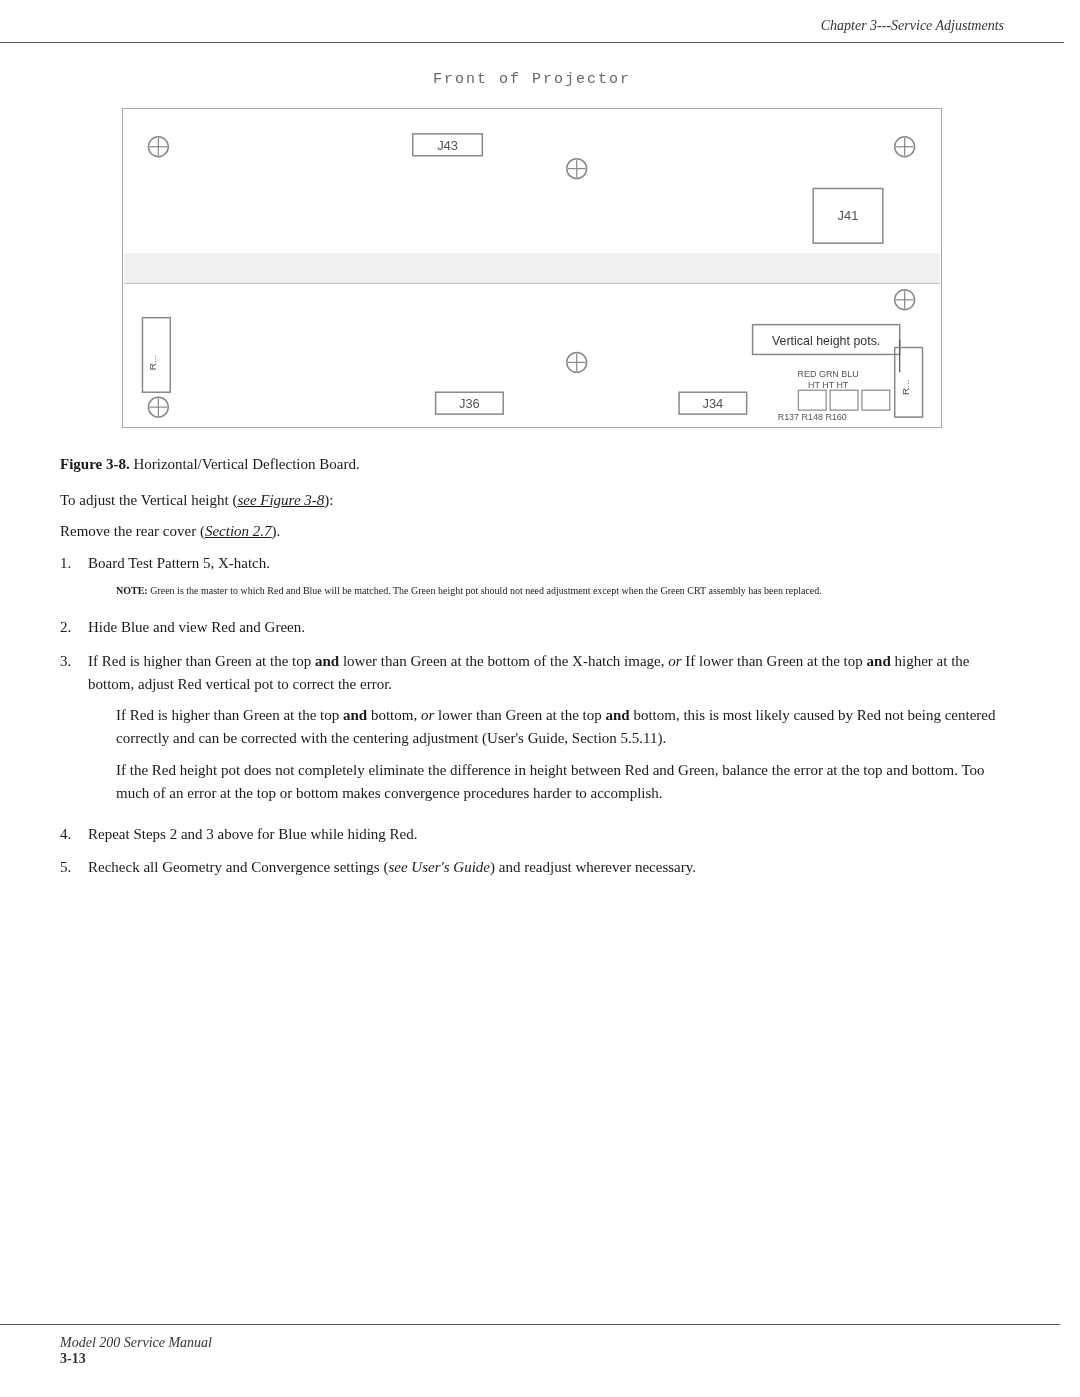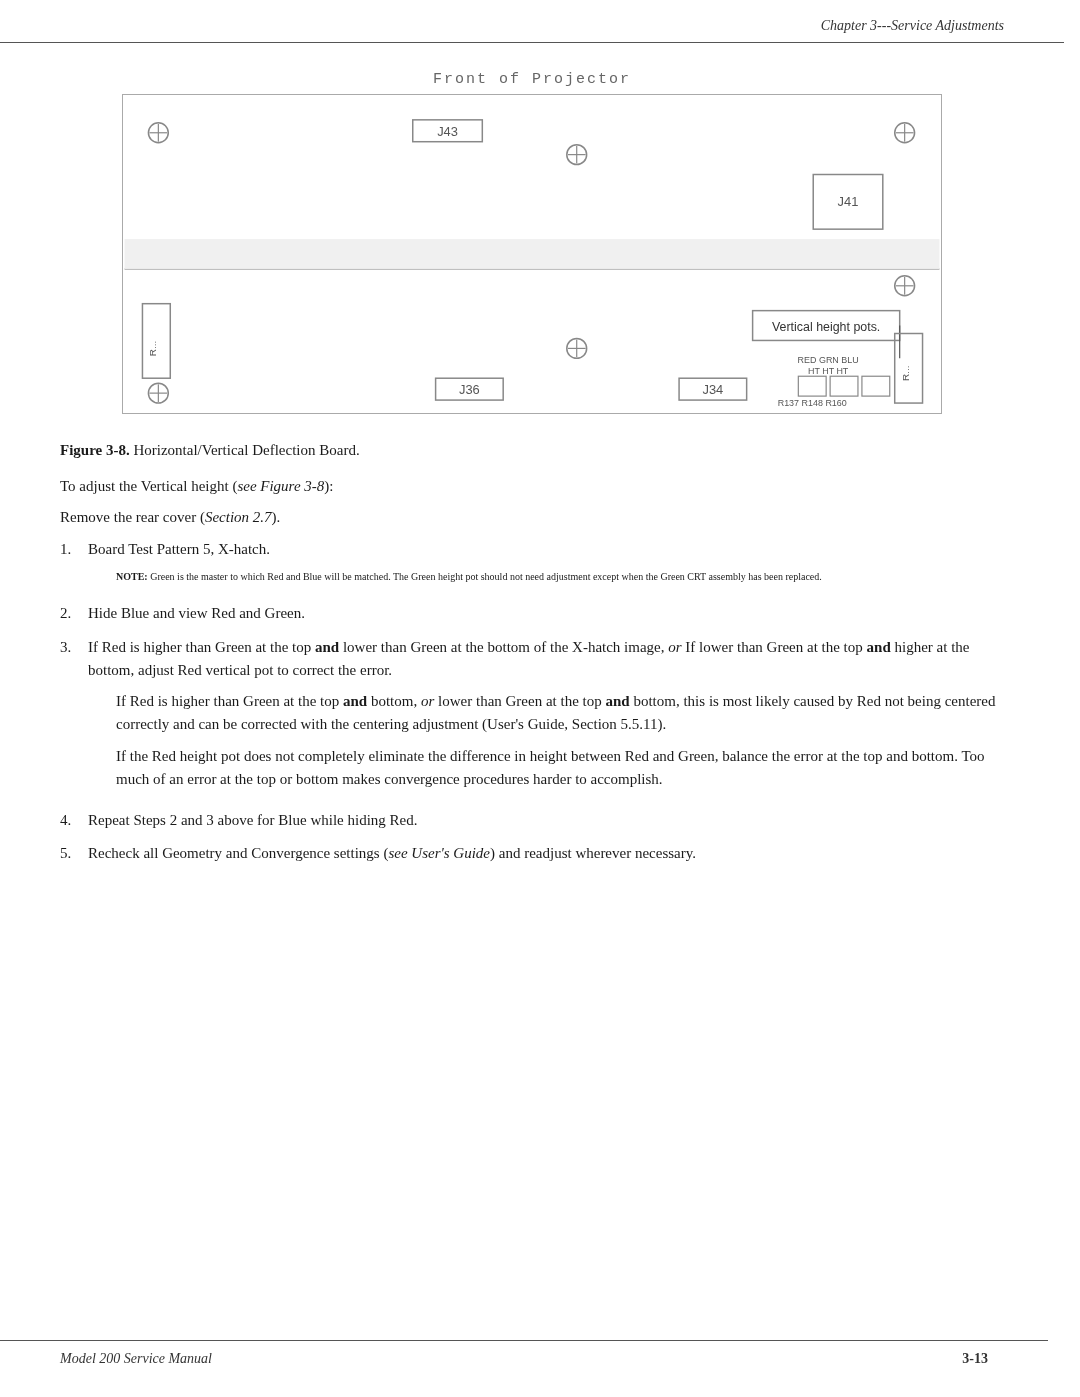--- a/index.html
+++ b/index.html
@@ -51,41 +51,42 @@
       width: 820px;
       position: relative;
     }
 
     .diagram-title {
       text-align: center;
       font-family: 'Courier New', monospace;
       font-size: 15px;
       color: #666;
       letter-spacing: 2px;
-      margin-bottom: 6px;
+      margin-bottom: 20px;
     }
 
     
     .figure-caption {
       font-size: 15px;
       margin-bottom: 16px;
       margin-top: 24px;
     }
     .figure-caption .bold-part {
       font-weight: bold;
     }
 
     
     .body-text {
       font-size: 15px;
       line-height: 1.55;
       margin-bottom: 8px;
     }
     .body-text .italic {
       font-style: italic;
+      text-decoration: underline;
     }
 
     
     .numbered-list {
       list-style: none;
       padding: 0;
       margin: 0;
     }
     .numbered-list li {
       display: flex;
@@ -118,25 +119,26 @@
     }
 
     .bold { font-weight: bold; }
     .italic { font-style: italic; }
 
     
     .page-footer {
       position: absolute;
       bottom: 30px;
       left: 0;
-      right: 16px;
+      right: 4px;
       display: flex;
       justify-content: space-between;
       padding: 10px 60px 0 60px;
       border-top: 1.5px solid #555;
+      flex-direction: column;
     }
     .footer-left {
       font-style: italic;
       font-size: 14px;
       color: #333;
     }
     .footer-right {
       font-size: 14px;
       font-weight: bold;
       color: #333;

